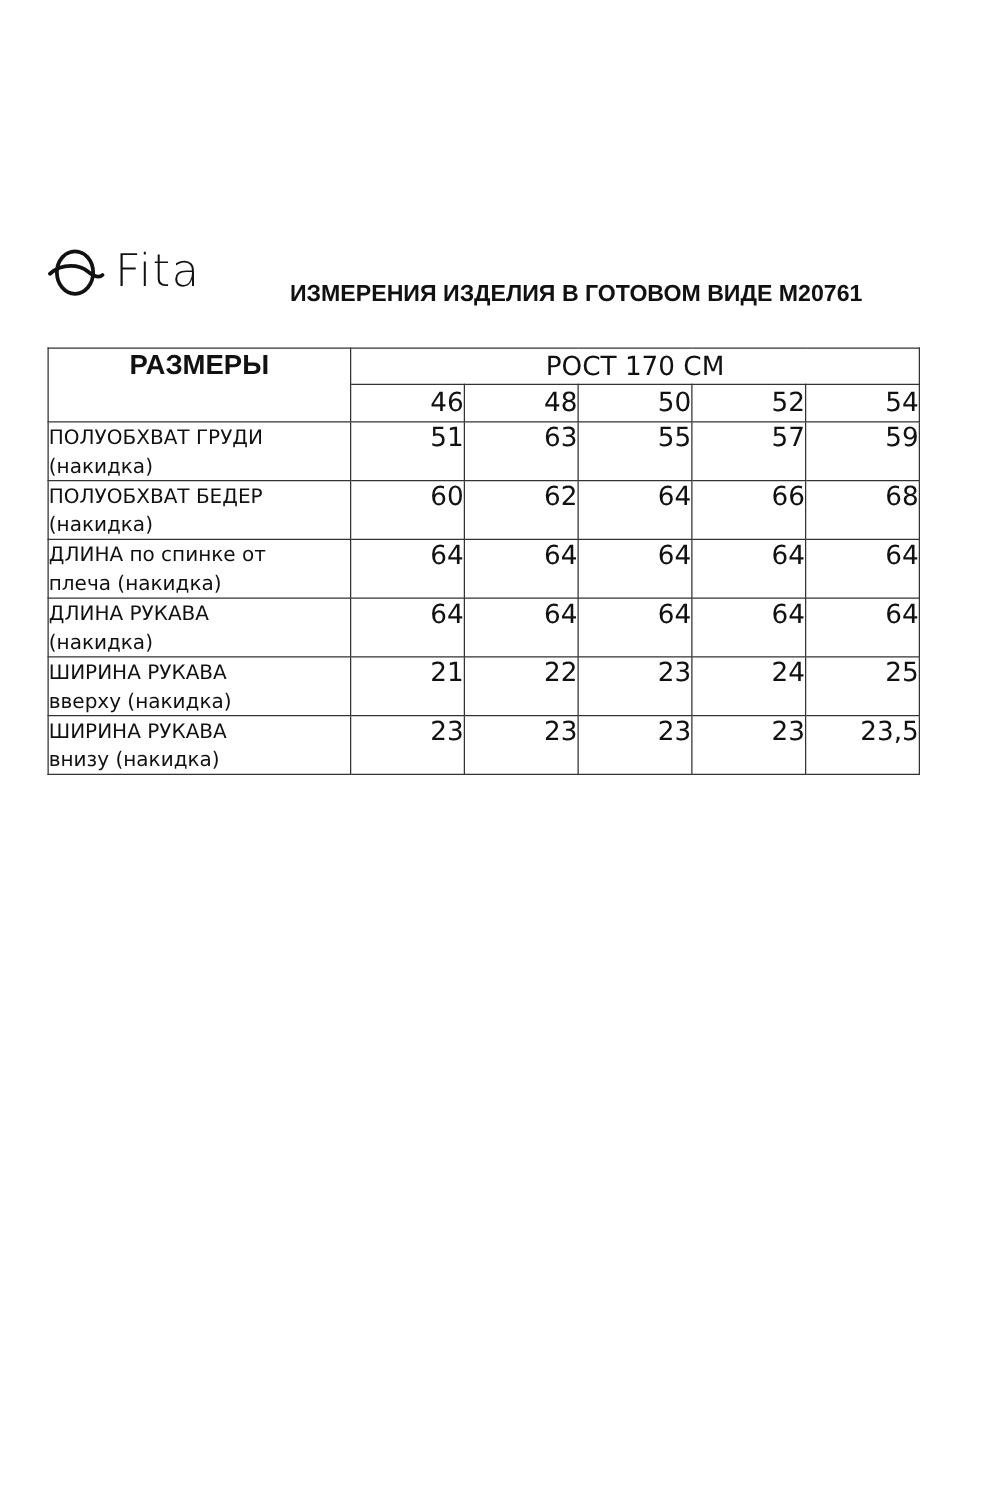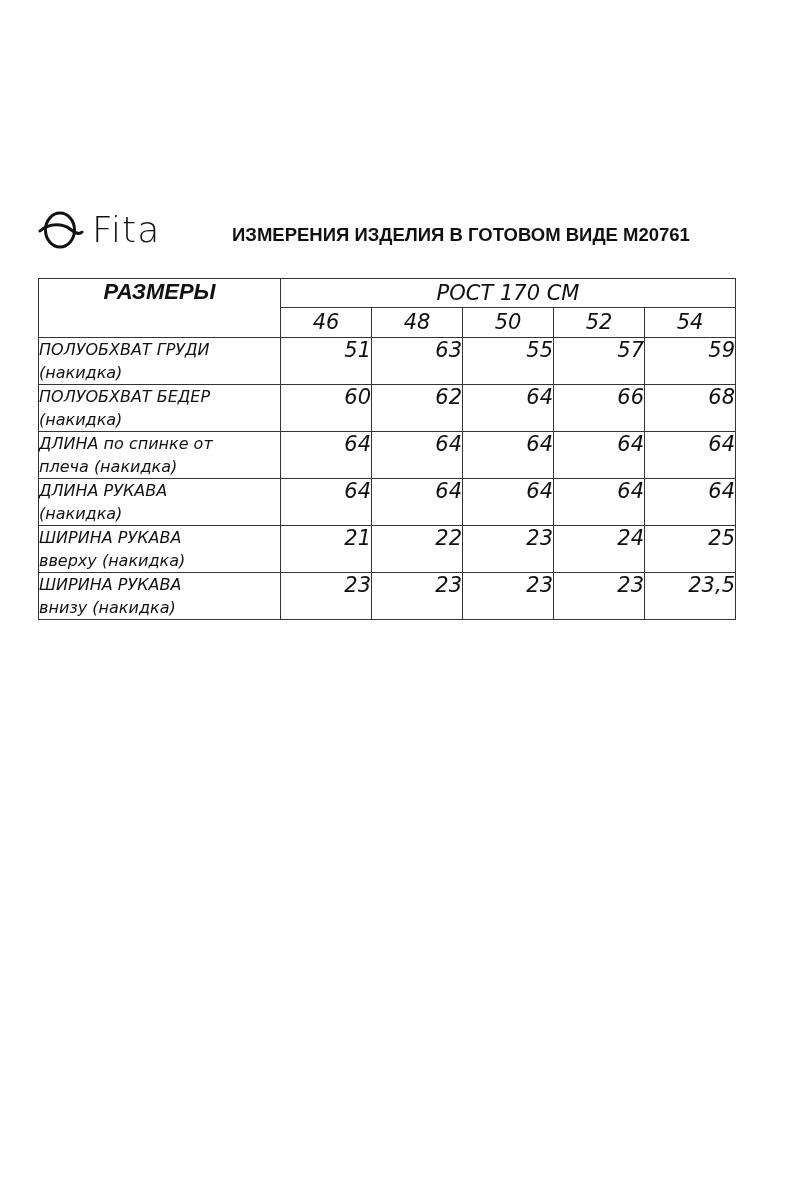--- a/index.html
+++ b/index.html
@@ -1,27 +1,27 @@
 <!DOCTYPE html>
 <html><head>
 <meta charset="utf-8">
 <style>
   html, body { margin:0; padding:0; background:#ffffff; }
   body { width:800px; height:1200px; position:relative; overflow:hidden; font-family:"DejaVu Sans", sans-serif; color:#111; }
-  .logo { position:absolute; left:38px; top:208px; height:44px; display:flex; align-items:center; }
+  .logo { position:absolute; left:38px; top:196px; height:44px; display:flex; align-items:center; }
   .logo svg { display:block; }
   .logo-text { font-family:"DejaVu Sans", sans-serif; font-size:36px; font-weight:300; letter-spacing:1px; margin-left:8px; color:#111; line-height:44px; }
   .doc-title { position:absolute; left:232px; top:224px; font-family:"Liberation Sans", sans-serif; font-weight:bold; font-size:18.5px; color:#111; white-space:nowrap; }
-  table.size-table { position:absolute; left:38px; top:278px; border-collapse:collapse; table-layout:fixed; width:592px;font-style:italic; }
+  table.size-table { position:absolute; left:38px; top:278px; border-collapse:collapse; table-layout:fixed; width:592px; }
   table.size-table td, table.size-table th { border:1.3px solid #333; padding:0; }
   .col-label { width:242px; }
   .col-size { width:91px; }
   th.sizes-header { font-family:"Liberation Sans", sans-serif; font-weight:bold; font-size:22px; text-align:center; vertical-align:top; padding-top:3px; }
   th.height-header { font-family:"DejaVu Sans", sans-serif; font-weight:normal; font-size:21px; text-align:center; height:28px; line-height:28px; padding-left:0; }
-  th.size-num { font-family:"DejaVu Sans", sans-serif; font-weight:normal; font-size:21px; height:29px; line-height:29px; text-align:center; }
+  th.size-num { font-family:"DejaVu Sans", sans-serif; font-weight:normal; font-size:21px; height:29px; line-height:29px; text-align:right; }
   td.meas-label { font-family:"DejaVu Sans", sans-serif; font-size:16px; line-height:23px; padding:2px 0 0 5px; vertical-align:top; height:46px; }
   td.meas-val { font-family:"DejaVu Sans", sans-serif; font-size:21px; text-align:right; vertical-align:top; padding:3px 8px 0 0; }
 </style>
 </head>
 <body>
 
 <div class="logo">
   <svg width="46" height="44" viewBox="0 0 46 44">
     <ellipse cx="22" cy="22" rx="14.5" ry="17" fill="none" stroke="#111" stroke-width="3"></ellipse>
     <path d="M2 23 C 12 14, 26 16, 32 21 S 42 26, 44 24" fill="none" stroke="#111" stroke-width="3" stroke-linecap="round"></path>

